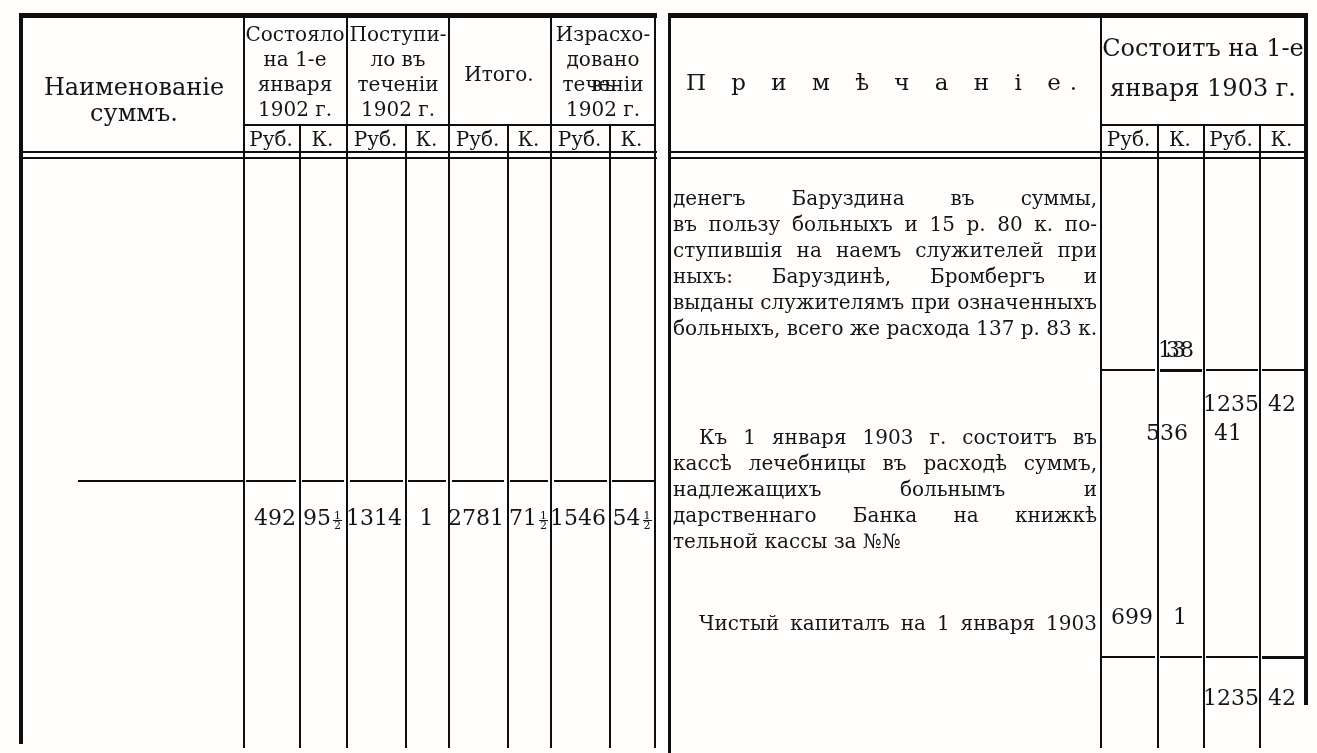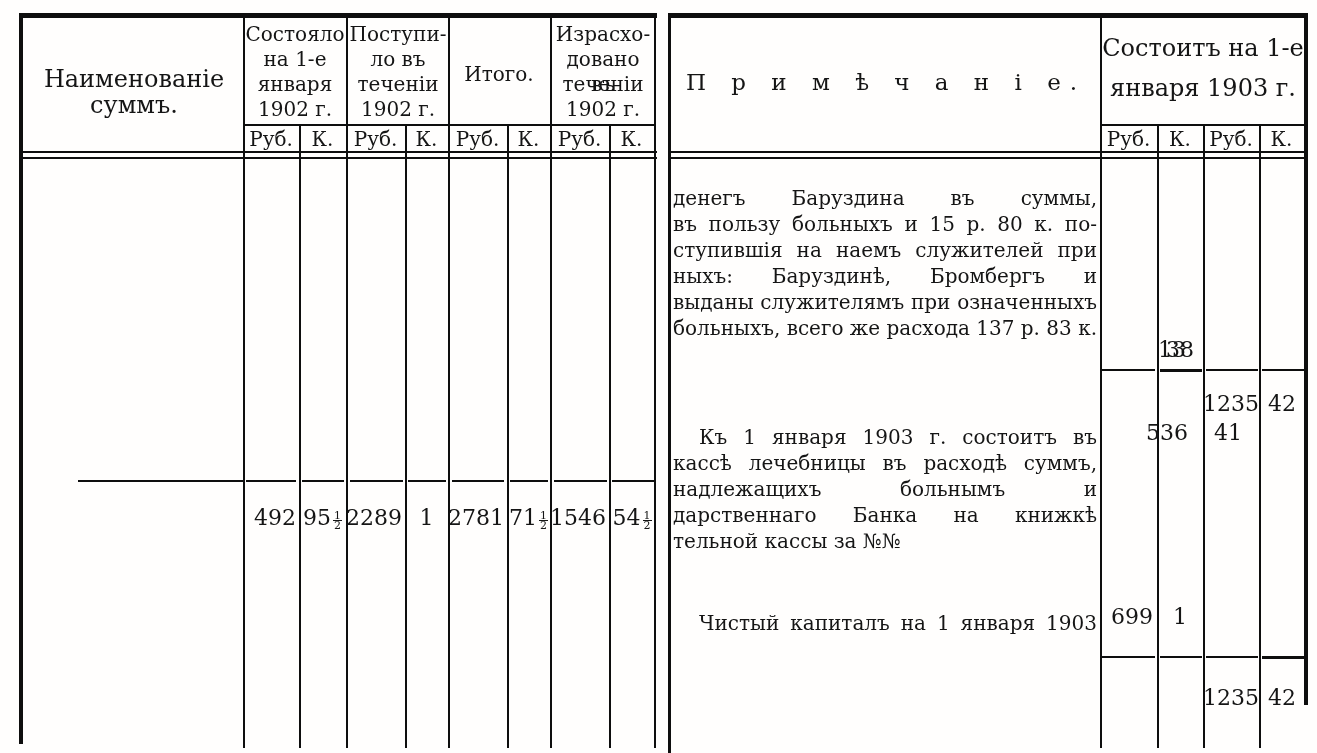--- a/index.html
+++ b/index.html
@@ -44,21 +44,21 @@
   <div class="vl" style="left:550px;top:15px;width:2px;height:733px;"></div>
   <div class="vl" style="left:299px;top:124px;width:2px;height:624px;"></div>
   <div class="vl" style="left:405px;top:124px;width:2px;height:624px;"></div>
   <div class="vl" style="left:507px;top:124px;width:2px;height:624px;"></div>
   <div class="vl" style="left:609px;top:124px;width:2px;height:624px;"></div>
 
   <div class="hl" style="left:243px;top:124px;width:413px;height:2px;"></div>
   <div class="hl" style="left:19px;top:151px;width:638px;height:2px;"></div>
   <div class="hl" style="left:19px;top:157px;width:638px;height:2px;"></div>
 
-  <div class="t c hdr" style="left:26px;top:66px;width:216px;height:26px;line-height:26px;">Наименованіе суммъ.</div>
+  <div class="t c hdr" style="left:26px;top:74px;width:216px;height:26px;line-height:26px;">Наименованіе суммъ.</div>
 
   <div class="t grp" style="left:245px;top:22px;width:100px;">
     <div>Состояло</div>
     <div>на 1-е</div>
     <div>января</div>
     <div>1902 г.</div>
   </div>
   <div class="t grp" style="left:348px;top:22px;width:100px;">
     <div>Поступи-</div>
     <div>ло въ</div>
@@ -92,21 +92,21 @@
   <div class="hl" style="left:452px;top:480px;width:52px;height:2px;"></div>
   <div class="hl" style="left:510px;top:480px;width:38px;height:2px;"></div>
   <div class="hl" style="left:554px;top:480px;width:53px;height:2px;"></div>
   <div class="hl" style="left:612px;top:480px;width:44px;height:2px;"></div>
 
 
   <div class="t num rt" style="left:243px;top:504px;width:53px;">492</div>
   <div class="t num c" style="left:299px;top:504px;width:47px;">
     <span>95</span><span class="frac"><span class="fn">1</span><span>2</span></span>
   </div>
-  <div class="t num rt" style="left:346px;top:504px;width:56px;">2289</div>
+  <div class="t num rt" style="left:346px;top:504px;width:56px;">1314</div>
   <div class="t num c" style="left:405px;top:504px;width:43px;">1</div>
   <div class="t num rt" style="left:448px;top:504px;width:56px;">2781</div>
   <div class="t num c" style="left:507px;top:504px;width:43px;">
     <span>71</span><span class="frac"><span class="fn">1</span><span>2</span></span>
   </div>
   <div class="t num rt" style="left:550px;top:504px;width:56px;">1546</div>
   <div class="t num c" style="left:609px;top:504px;width:46px;">
     <span>54</span><span class="frac"><span class="fn">1</span><span>2</span></span>
   </div>
 

